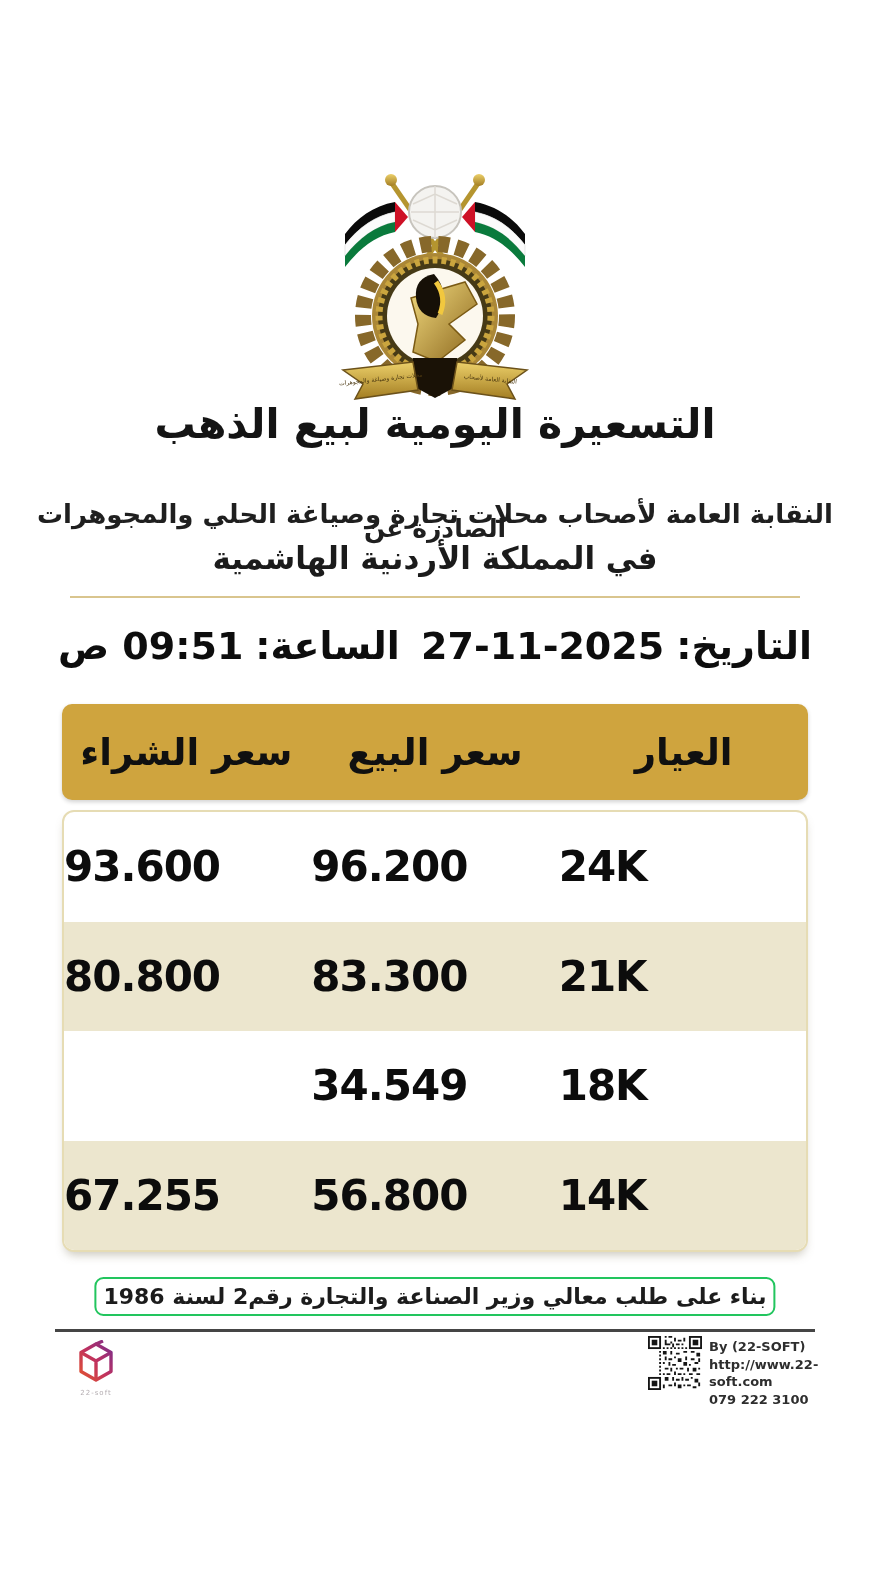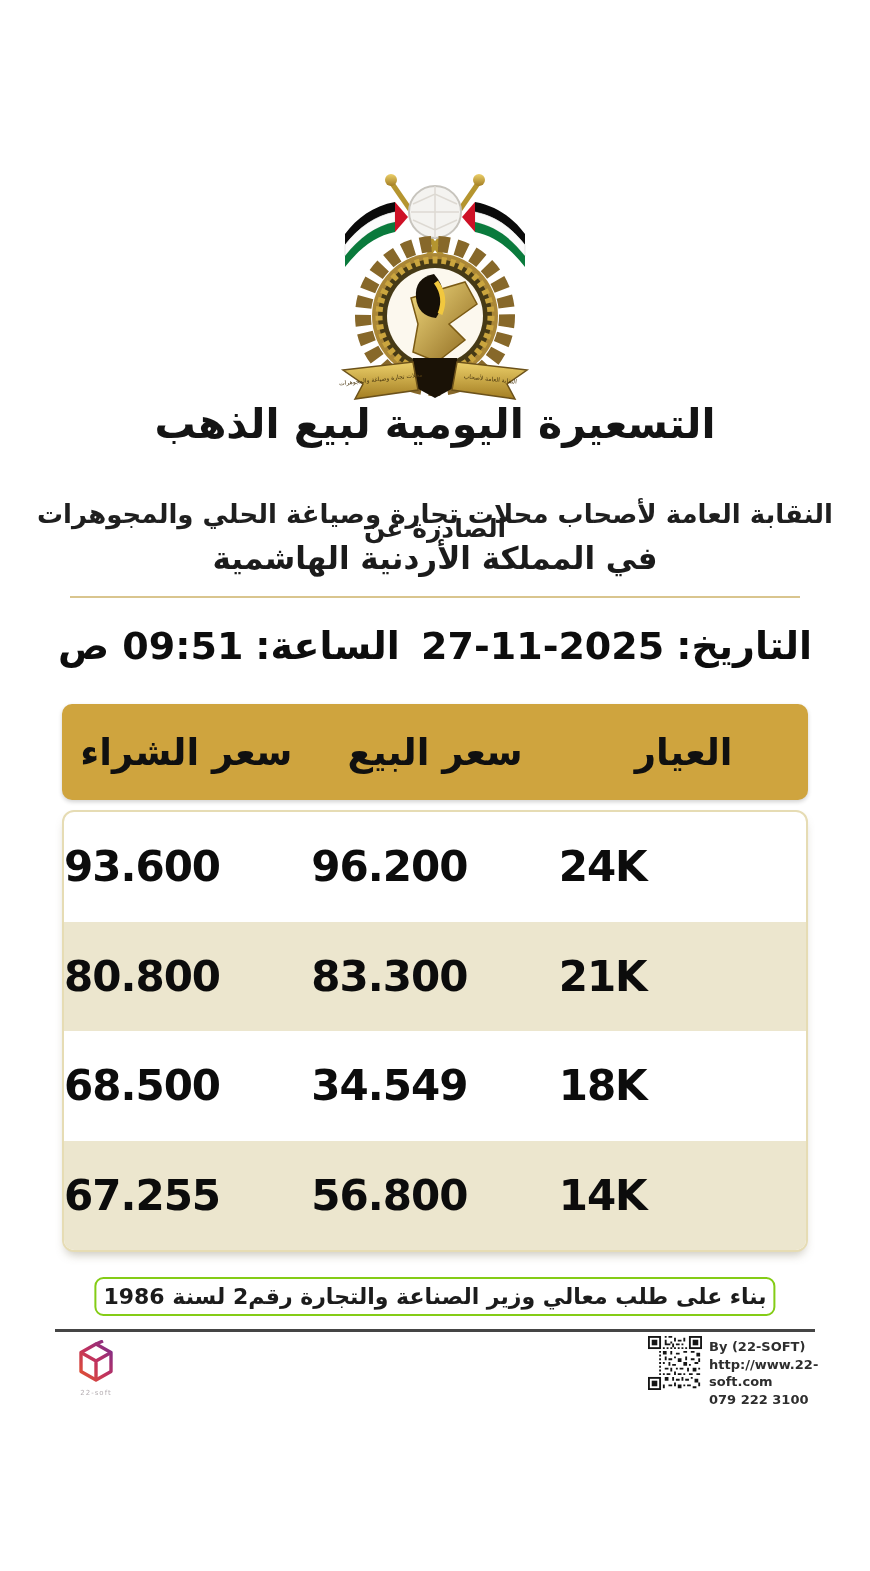--- a/index.html
+++ b/index.html
@@ -51,21 +51,21 @@
   .price-row {
     direction:rtl; display:grid; grid-template-columns:1fr 1fr 1fr; align-items:center;
     font-size:42px; font-weight:700; color:#0c0c0c;
   }
   .price-row:nth-child(even) { background:#ece6ce; }
   .price-row .td { text-align:left; letter-spacing:-1px; }
 
   
   #note-box {
     top:1277px; left:50%; transform:translateX(-50%);
-    border:2px solid #84cc16; border-radius:9px; padding:5px 7px;
+    border:2px solid #22c55e; border-radius:9px; padding:5px 7px;
     font-size:22px; font-weight:600; color:#1c1c1c; direction:rtl; white-space:nowrap;
     background:#fff;
   }
   #divider-dark { top:1329px; left:55px; width:760px; height:3px; background:#454545; }
 
   
   #brand-block { top:1340px; left:70px; width:52px; text-align:center; }
   #brand-caption { font-size:7px; color:#b5aeb2; letter-spacing:1px; margin-top:1px; }
 
   
@@ -164,21 +164,20 @@
       <div class="td">93.600</div>
     </div>
     <div class="price-row">
       <div class="td">21K</div>
       <div class="td">83.300</div>
       <div class="td">80.800</div>
     </div>
     <div class="price-row">
       <div class="td">18K</div>
       <div class="td">34.549</div>
-      <div class="td">68.500</div>
     </div>
     <div class="price-row">
       <div class="td">14K</div>
       <div class="td">56.800</div>
       <div class="td">67.255</div>
     </div>
   </div>
 
   <div id="note-box" class="abs">بناء على طلب معالي وزير الصناعة والتجارة رقم2 لسنة 1986</div>
   <div id="divider-dark" class="abs"></div>

